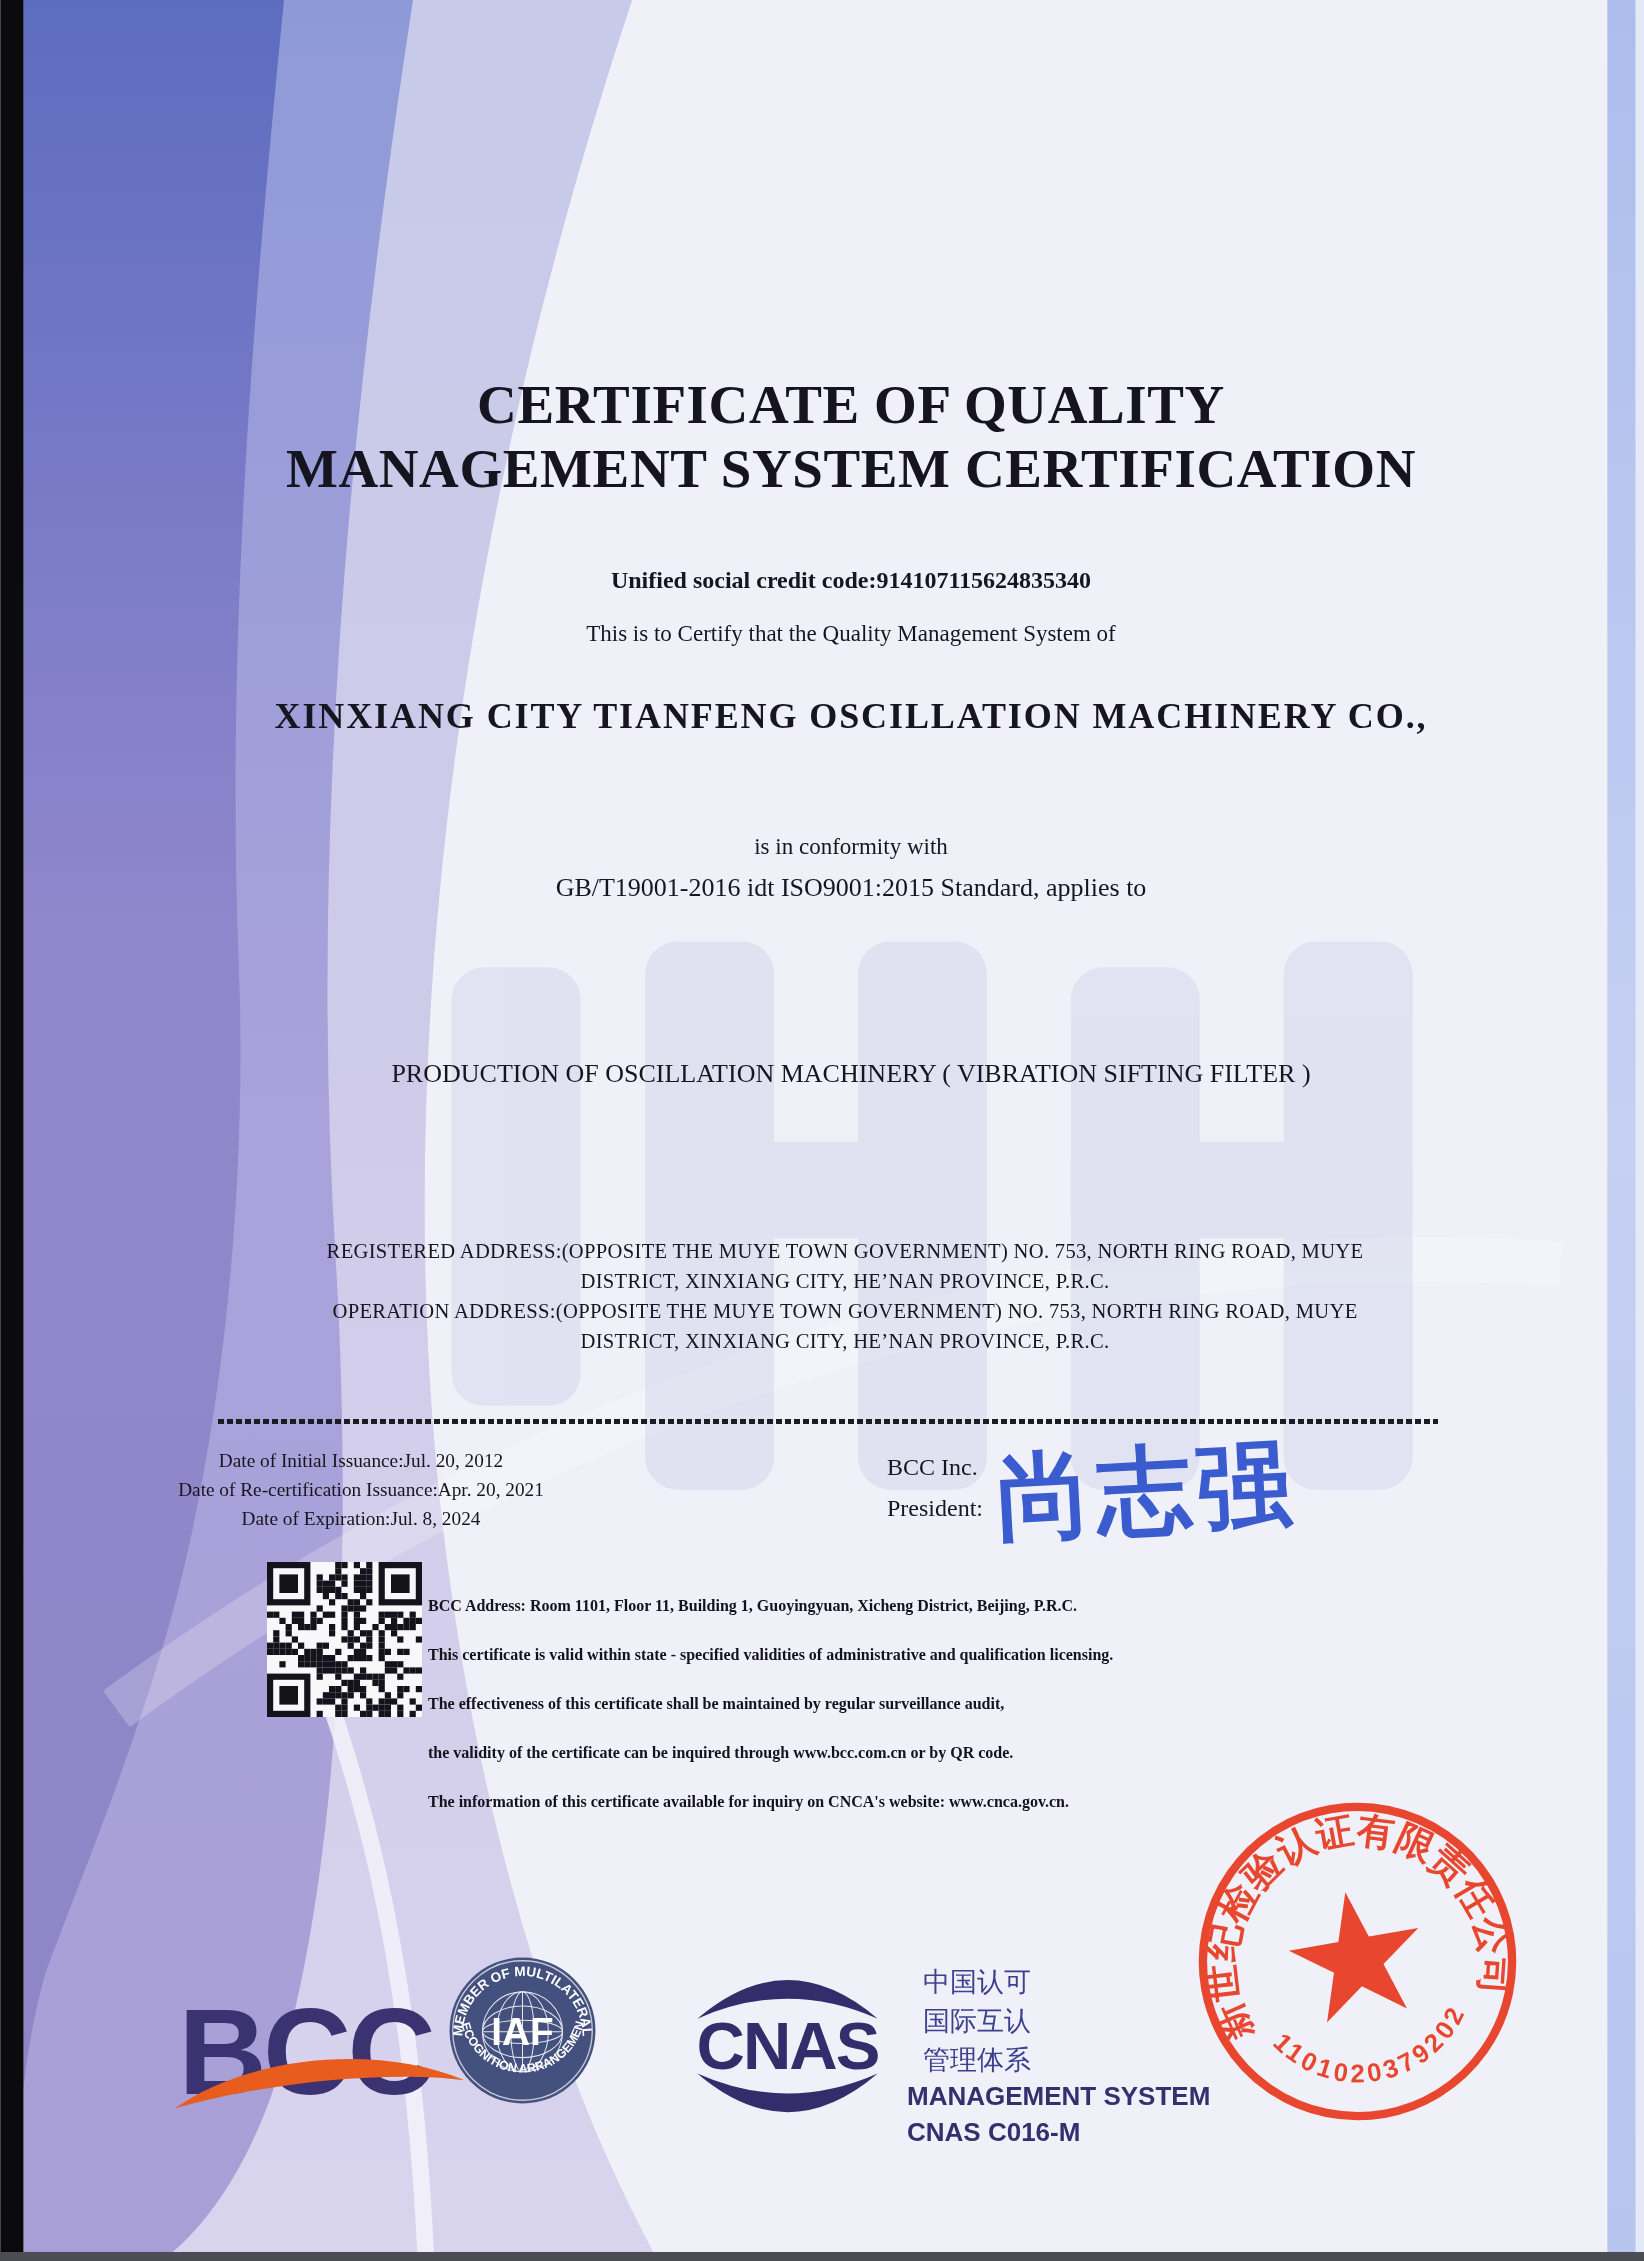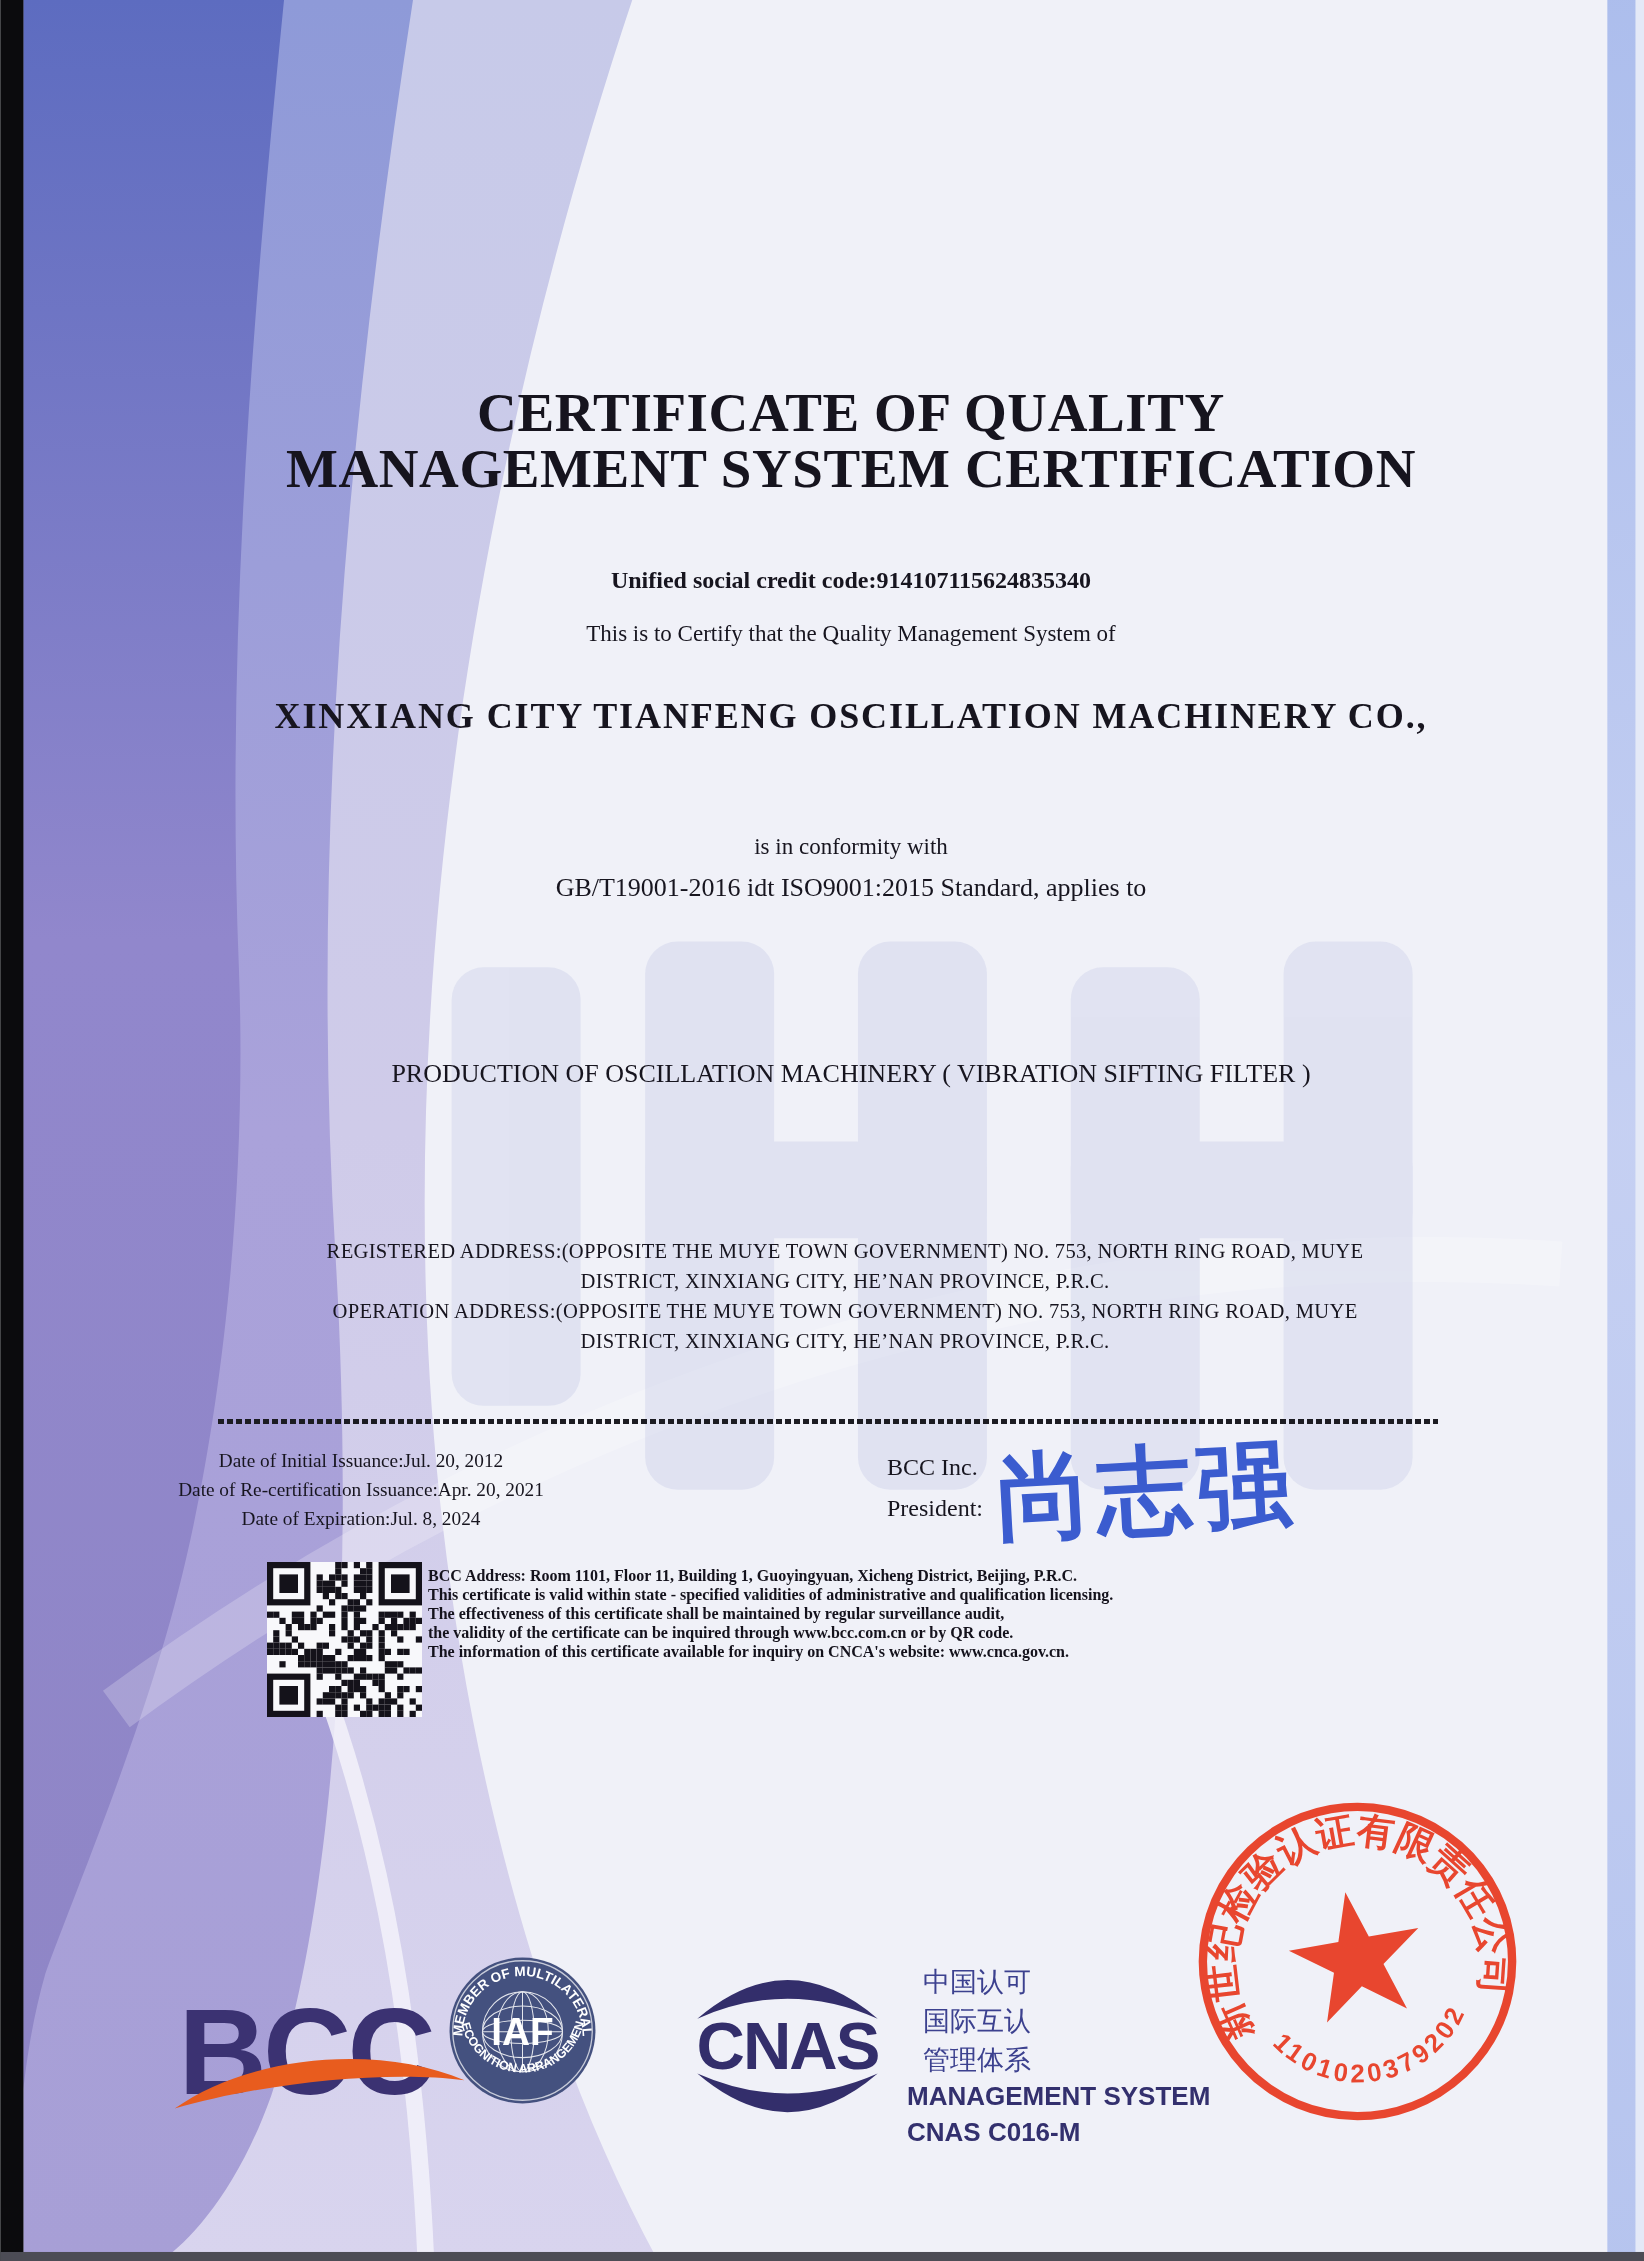--- a/index.html
+++ b/index.html
@@ -28,21 +28,21 @@
   .dates-block{position:absolute;left:129px;top:1446px;width:464px;text-align:center;font-size:19.3px;line-height:29px;}
   .issuer-block{position:absolute;left:887px;top:1447px;font-size:24px;line-height:41px;}
   .signature{
     position:absolute;left:996px;top:1427px;width:361px;
     font-size:95px;font-weight:bold;color:#2c50cc;
     transform:rotate(-3deg);letter-spacing:5.2px;
     font-family:"DejaVu Sans",sans-serif;opacity:.92;
   }
   #qr-svg{position:absolute;left:267px;top:1562px;}
   .fine-print{position:absolute;left:428px;top:1566px;width:780px;font-size:16px;line-height:19px;font-weight:bold;color:#14121c;}
-  .fine-print div{white-space:nowrap;}
+  .fine-print div{white-space:nowrap;margin-top:30px;}
 
   .cn-accreditation{position:absolute;left:907px;top:1962px;font-size:27px;line-height:39px;color:#3c418f;font-family:"DejaVu Sans",sans-serif;margin-left:16px;}
   .ms-label{position:absolute;left:907px;top:2081px;font-size:26px;font-weight:bold;color:#33306e;font-family:"Liberation Sans",sans-serif;letter-spacing:0px;}
   .cnas-code-label{position:absolute;left:907px;top:2117px;font-size:26px;font-weight:bold;color:#33306e;font-family:"Liberation Sans",sans-serif;}
 
   #seal-svg{position:absolute;left:1190px;top:1794px;z-index:3;opacity:.93;}
   #bcc-logo-svg{position:absolute;left:173px;top:1972px;}
   #iaf-logo-svg{position:absolute;left:445px;top:1953px;}
   #cnas-logo-svg{position:absolute;left:678px;top:1954px;}
 </style>
@@ -95,21 +95,21 @@
   </g>
 
   <rect x="0" y="0" width="36" height="3506" fill="#0b0b0d"></rect>
   <rect x="2492" y="0" width="44" height="3506" fill="url(#gr)" opacity="0.95"></rect>
   <rect x="2536" y="0" width="14" height="3506" fill="#e4e9f7"></rect>
   <rect x="0" y="3492" width="2550" height="14" fill="#4c4c55"></rect>
 </svg>
 
 <div id="content">
 
-  <div class="center-col" style="top:381px"><span class="title-line">CERTIFICATE OF QUALITY</span></div>
+  <div class="center-col" style="top:373px"><span class="title-line">CERTIFICATE OF QUALITY</span></div>
   <div class="center-col" style="top:437px"><span class="title-line">MANAGEMENT SYSTEM CERTIFICATION</span></div>
 
   <div class="center-col cert-no" style="top:565px">Unified social credit code:914107115624835340</div>
 
   <div class="center-col plain-line" style="top:620px">This is to Certify that the Quality Management System of</div>
 
   <div class="center-col company-line" style="top:695px">XINXIANG CITY TIANFENG OSCILLATION MACHINERY CO.,</div>
 
   <div class="center-col plain-line" style="top:833px">is in conformity with</div>
   <div class="center-col standard-line" style="top:872px">GB/T19001-2016 idt ISO9001:2015 Standard, applies to</div>

